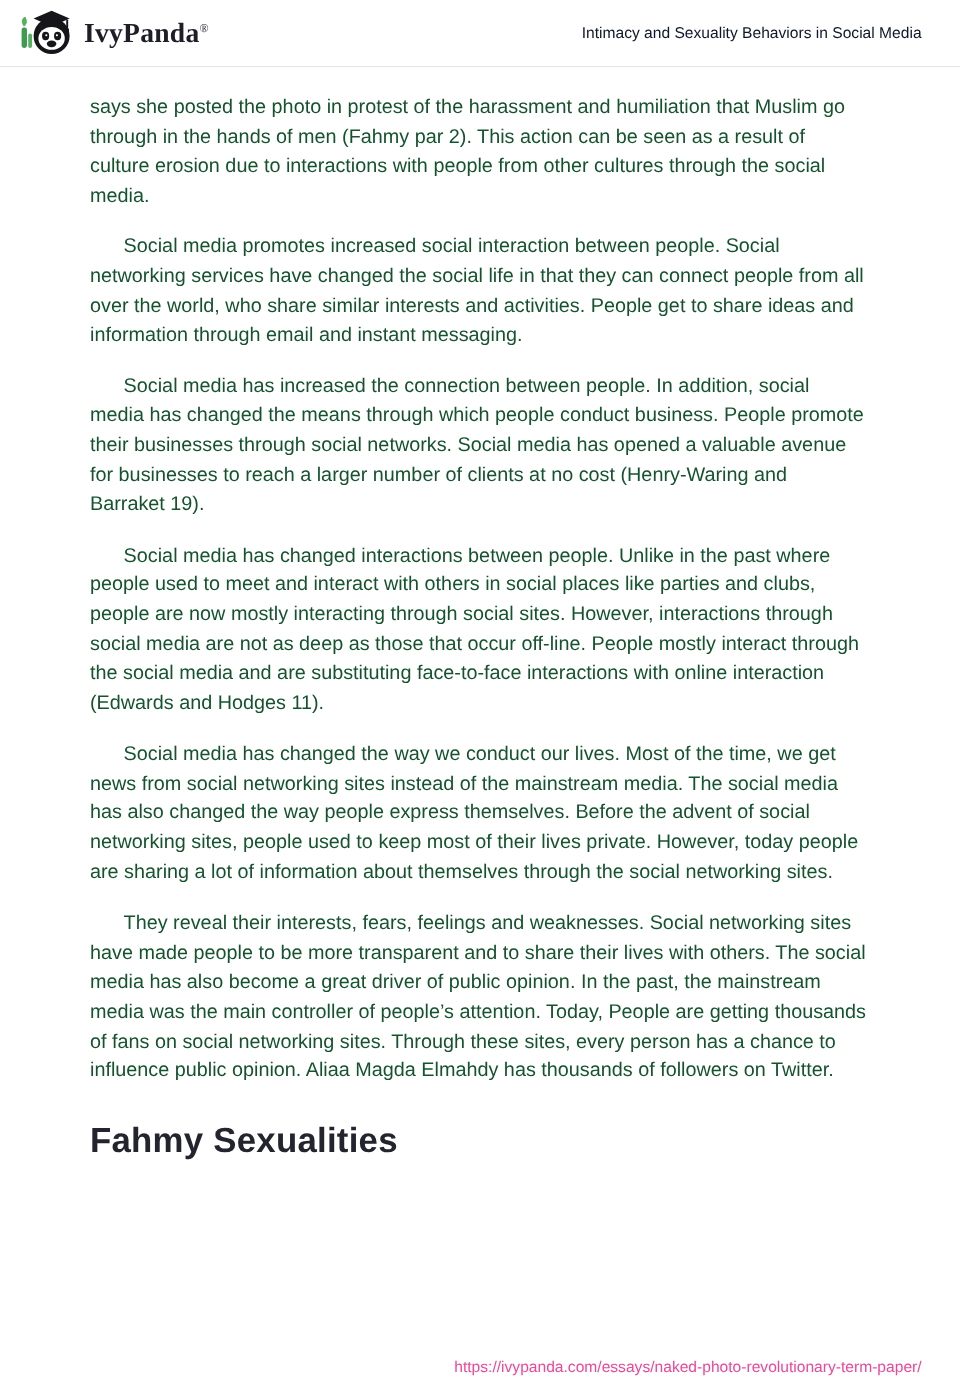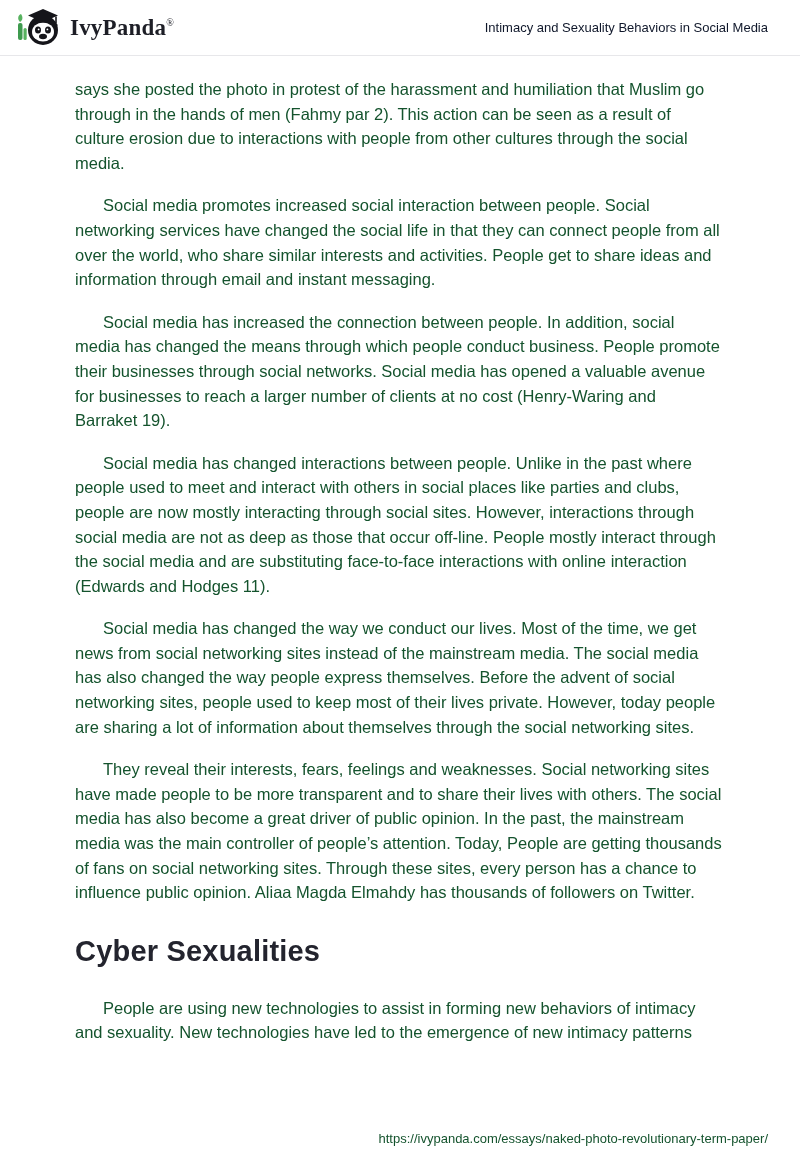--- a/index.html
+++ b/index.html
@@ -71,21 +71,21 @@
     letter-spacing: 0.2px;
   }
   
   .footer {
     position: absolute;
     right: 32px;
     bottom: 14px;
     font-size: 13px;
   }
   .footer a {
-    color: #14532d;
+    color: #ec4899;
     text-decoration: none;
   }
 </style>
 </head>
 <body>
 
 <div class="page">
 
   <div class="header">
     <div class="brand">
@@ -118,21 +118,20 @@
     <div class="doc-title">Intimacy and Sexuality Behaviors in Social Media</div>
   </div>
 
   <div class="content">
     <p class="first">says she posted the photo in protest of the harassment and humiliation that Muslim go through in the hands of men (Fahmy par 2). This action can be seen as a result of culture erosion due to interactions with people from other cultures through the social media.</p>
     <p>Social media promotes increased social interaction between people. Social networking services have changed the social life in that they can connect people from all over the world, who share similar interests and activities. People get to share ideas and information through email and instant messaging.</p>
     <p>Social media has increased the connection between people. In addition, social media has changed the means through which people conduct business. People promote their businesses through social networks. Social media has opened a valuable avenue for businesses to reach a larger number of clients at no cost (Henry-Waring and Barraket 19).</p>
     <p>Social media has changed interactions between people. Unlike in the past where people used to meet and interact with others in social places like parties and clubs, people are now mostly interacting through social sites. However, interactions through social media are not as deep as those that occur off-line. People mostly interact through the social media and are substituting face-to-face interactions with online interaction (Edwards and Hodges 11).</p>
     <p>Social media has changed the way we conduct our lives. Most of the time, we get news from social networking sites instead of the mainstream media. The social media has also changed the way people express themselves. Before the advent of social networking sites, people used to keep most of their lives private. However, today people are sharing a lot of information about themselves through the social networking sites.</p>
     <p>They reveal their interests, fears, feelings and weaknesses. Social networking sites have made people to be more transparent and to share their lives with others. The social media has also become a great driver of public opinion. In the past, the mainstream media was the main controller of people’s attention. Today, People are getting thousands of fans on social networking sites. Through these sites, every person has a chance to influence public opinion. Aliaa Magda Elmahdy has thousands of followers on Twitter.</p>
-    <h1>Cyber Sexualities</h1>
-    <p>People are using new technologies to assist in forming new behaviors of intimacy and sexuality. New technologies have led to the emergence of new intimacy patterns</p>
+    <h1>Fahmy Sexualities</h1>
   </div>
 
   <div class="footer">
     <a href="#">https://ivypanda.com/essays/naked-photo-revolutionary-term-paper/</a>
   </div>
 
 </div>
 
 </body></html>

